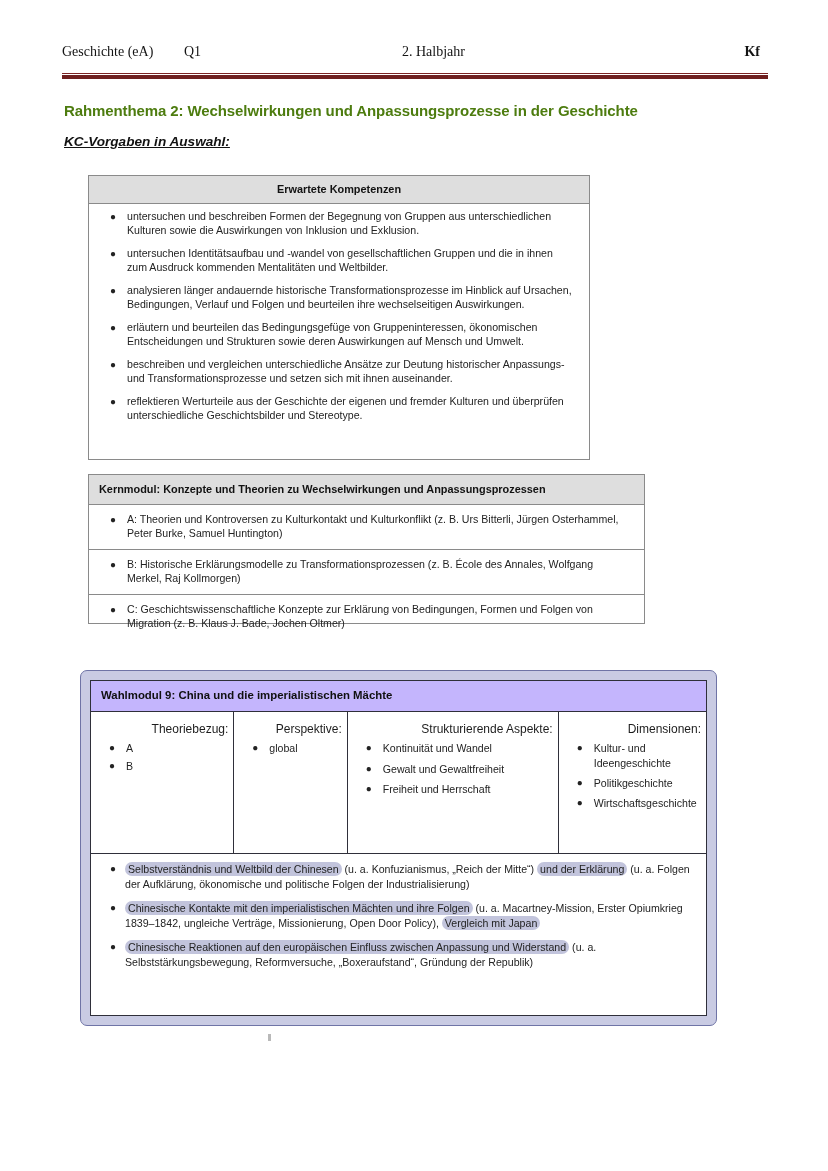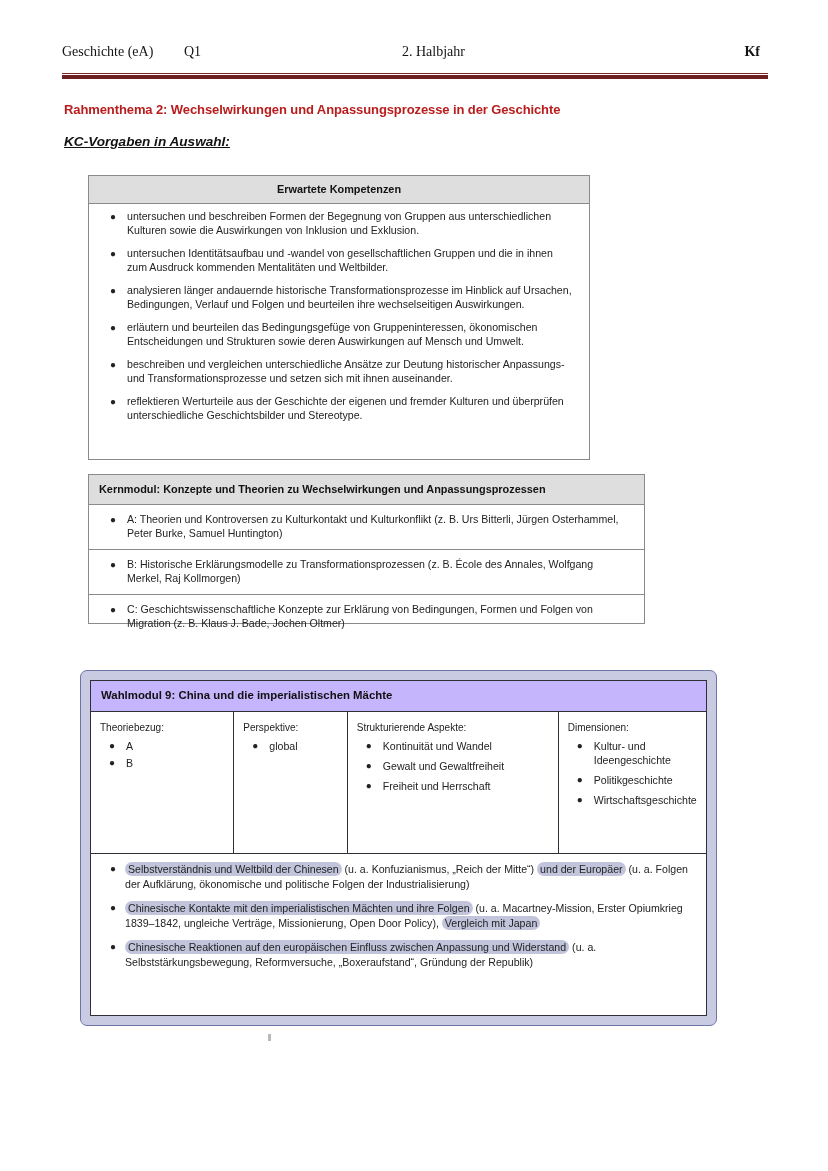--- a/index.html
+++ b/index.html
@@ -63,24 +63,24 @@
     height: 4px;
     background: #6e1f1f;
   }
 
   
   .rahmenthema {
     position: absolute;
     left: 64px;
     top: 102px;
     width: 720px;
-    font-size: 13px;
+    font-size: 15px;
     font-weight: bold;
     letter-spacing: -0.1px;
-    color: #b91c1c;
+    color: #4d7c0f;
   }
   .kc-vorgaben {
     position: absolute;
     left: 64px;
     top: 134px;
     font-size: 13.6px;
     font-style: italic;
     font-weight: bold;
     text-decoration: underline;
     color: #111111;
@@ -193,23 +193,24 @@
     box-sizing: border-box;
     padding: 9px 5px 10px 9px;
     min-height: 141px;
   }
   .wm-col:last-child { border-right: none; }
   .wm-col-1 { width: 144px; }
   .wm-col-2 { width: 114px; }
   .wm-col-3 { width: 212px; }
   .wm-col-4 { width: 148px; }
   .wm-col .colhead {
-    font-size: 10px;
+    font-size: 12px;
     margin-bottom: 4px;
     color: #1d1d1d;
+    text-align: right;
   }
   .wm-col ul.bl > li {
     margin: 0 0 6px 0;
     padding-left: 26px;
   }
   .wm-col ul.bl > li .bullet { left: 8px; }
   .wm-col.tight ul.bl > li { margin-bottom: 3px; }
 
   .wm-bottom {
     padding: 8px 0 8px 0;
@@ -322,21 +323,21 @@
             <div class="colhead">Dimensionen:</div>
             <ul class="bl">
               <li><span class="bullet">●</span><span>Kultur- und Ideengeschichte</span></li>
               <li><span class="bullet">●</span><span>Politikgeschichte</span></li>
               <li><span class="bullet">●</span><span>Wirtschaftsgeschichte</span></li>
             </ul>
           </div>
         </div>
       <div class="wm-bottom">
         <ul class="bl" id="wahlmodul-content-list">
-            <li><span class="bullet">●</span><span class="hl">Selbstverständnis und Weltbild der Chinesen</span><span> (u. a. Konfuzianismus, „Reich der Mitte“) </span><span class="hl">und der Europäer</span><span> (u. a. Folgen der Aufklärung, ökonomische und politische Folgen der Industrialisierung)</span></li>
+            <li><span class="bullet">●</span><span class="hl">Selbstverständnis und Weltbild der Chinesen</span><span> (u. a. Konfuzianismus, „Reich der Mitte“) </span><span class="hl">und der Erklärung</span><span> (u. a. Folgen der Aufklärung, ökonomische und politische Folgen der Industrialisierung)</span></li>
             <li><span class="bullet">●</span><span class="hl">Chinesische Kontakte mit den imperialistischen Mächten und ihre Folgen</span><span> (u. a. Macartney-Mission, Erster Opiumkrieg 1839–1842, ungleiche Verträge, Missionierung, Open Door Policy), </span><span class="hl">Vergleich mit Japan</span></li>
             <li><span class="bullet">●</span><span class="hl">Chinesische Reaktionen auf den europäischen Einfluss zwischen Anpassung und Widerstand</span><span> (u. a. Selbststärkungsbewegung, Reformversuche, „Boxeraufstand“, Gründung der Republik)</span></li>
           </ul>
       </div>
     </div>
   </div>
 
   <div class="scan-artifact"></div>
 
 </div>

